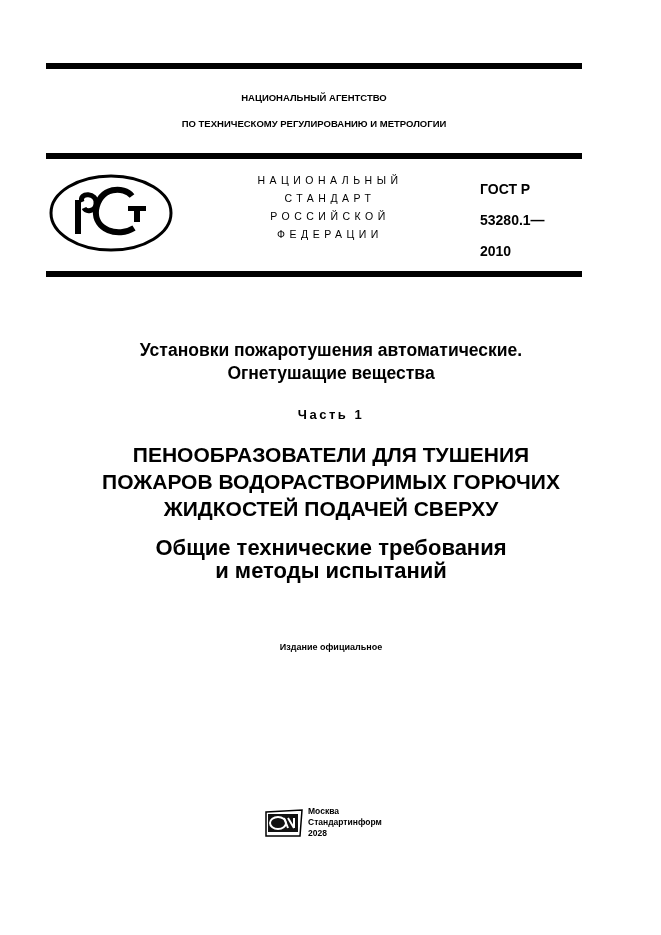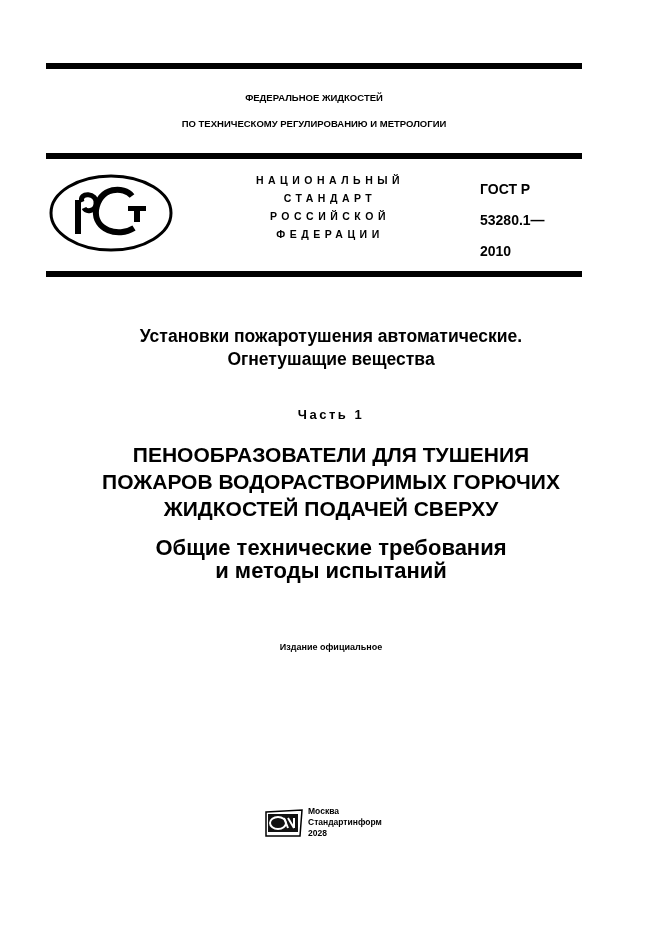--- a/index.html
+++ b/index.html
@@ -1,35 +1,35 @@
 <!DOCTYPE html>
 <html><head>
 <meta charset="utf-8">
 <style>
   html, body { margin: 0; padding: 0; background: #ffffff; }
   body { width: 661px; height: 935px; position: relative; overflow: hidden; font-family: "Liberation Sans", sans-serif; color: #000; }
   .rule { position: absolute; left: 46px; width: 536px; height: 6px; background: #000; }
   .agency { position: absolute; left: 46px; width: 536px; text-align: center; font-weight: bold; font-size: 9.5px; }
   .logo { position: absolute; left: 48px; top: 172px; width: 126px; height: 82px; }
-  .natstd { position: absolute; left: 230px; top: 171px; width: 200px; text-align: center; font-weight: bold; font-size: 10.5px; letter-spacing: 4.5px; line-height: 18px; }
+  .natstd { position: absolute; left: 230px; top: 171px; width: 200px; text-align: center; font-weight: normal; font-size: 10.5px; letter-spacing: 4.5px; line-height: 18px; }
   .gost { position: absolute; left: 480px; top: 174px; font-weight: bold; font-size: 14px; line-height: 31px; }
   .center { position: absolute; left: 46px; width: 570px; text-align: center; font-weight: bold; }
-  .t1 { top: 325px; font-size: 17.5px; line-height: 23px; }
+  .t1 { top: 339px; font-size: 17.5px; line-height: 23px; }
   .part { top: 407px; font-size: 13px; letter-spacing: 2.5px; }
   .t2 { top: 441px; font-size: 21px; line-height: 27px; }
   .t3 { top: 536px; font-size: 22px; line-height: 23px; }
   .edition { top: 642px; font-size: 9px; }
   .pub-logo { position: absolute; left: 264px; top: 808px; width: 44px; height: 30px; }
   .publisher { position: absolute; left: 308px; top: 806px; width: 70px; font-weight: bold; font-size: 8.5px; line-height: 11px; }
 </style>
 </head>
 <body>
 
 <div class="rule" style="top:63px;"></div>
-<div class="agency" style="top:92px;">ФЕДЕРАЛЬНОЕ ЖИДКОСТЕЙ</div>
+<div class="agency" style="top:92px;">НАЦИОНАЛЬНЫЙ АГЕНТСТВО</div>
 <div class="agency" style="top:118px;">ПО ТЕХНИЧЕСКОМУ РЕГУЛИРОВАНИЮ И МЕТРОЛОГИИ</div>
 <div class="rule" style="top:153px;"></div>
 
 <div class="logo">
   <svg width="126" height="82" viewBox="0 0 126 82">
     <ellipse cx="63" cy="41" rx="60" ry="37" fill="none" stroke="#000" stroke-width="3"></ellipse>
     <path d="M34 30 C 30 20, 50 20, 48 32 C 47 40, 38 40, 36 36" fill="none" stroke="#000" stroke-width="5"></path>
     <path d="M30 28 L30 62" stroke="#000" stroke-width="6"></path>
     <path d="M84 24 C 76 14, 52 14, 48 38 C 46 58, 70 66, 86 56" fill="none" stroke="#000" stroke-width="6"></path>
     <rect x="80" y="34" width="18" height="5" fill="#000"></rect>

